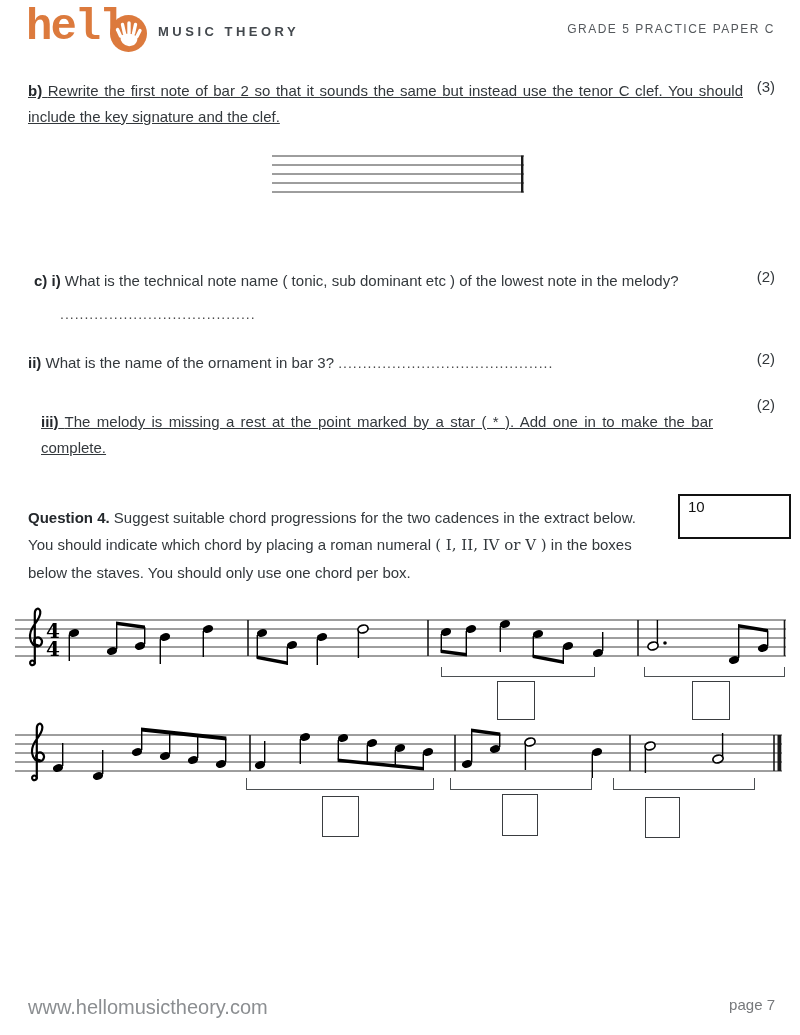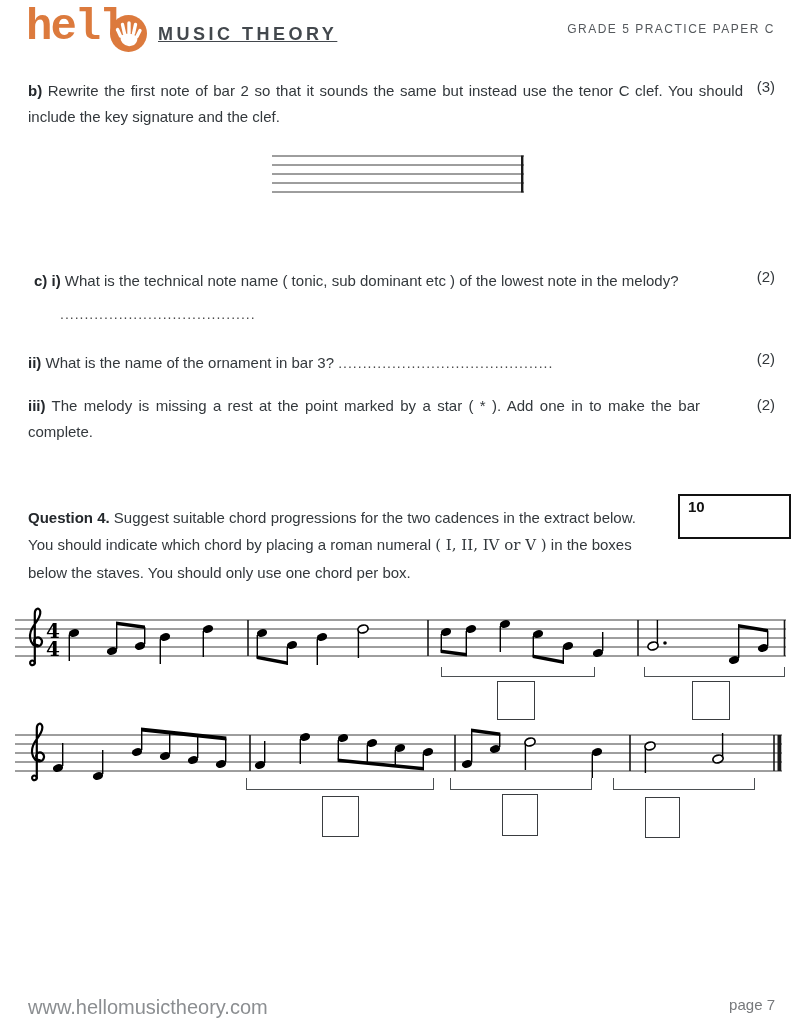--- a/index.html
+++ b/index.html
@@ -10,39 +10,39 @@
   }
   
   .logo-word{
     position:absolute;left:26px;top:2px;
     font-family:Liberation Mono, monospace;font-weight:bold;font-size:44px;
     letter-spacing:-2px;color:#dc7a3d;
   }
   .hand-badge{position:absolute;left:110px;top:15px;width:37px;height:37px;}
   .logo-tagline{
     position:absolute;left:158px;top:24px;
-    font-size:18px;font-weight:bold;letter-spacing:3.5px;color:#43484d;text-decoration:underline;
+    font-size:13px;font-weight:bold;letter-spacing:3.5px;color:#43484d;
   }
   .paper-title{
     position:absolute;right:25px;top:22px;
     font-size:12px;letter-spacing:1.5px;color:#55595d;
   }
   
   .qblock{position:absolute;left:28px;font-size:15px;line-height:26px;color:#33383c;}
   .qblock b{color:#24282c;}
-  .just{text-align:justify;}
+  .just{text-align:justify;text-decoration:underline;}
   .marks{position:absolute;right:25px;font-size:15px;color:#33383c;}
   .dots{color:#4a4a4a;letter-spacing:1px;font-size:14px;}
   .answer-line{position:absolute;left:60px;}
   .serif{font-family:"DejaVu Serif",serif;font-size:15px;}
   
   .total-box{
     position:absolute;left:678px;top:494px;width:101px;height:39px;
     border:2.5px solid #111;background:#fff;
-    font-size:15px;font-weight:bold;color:#111;padding:2px 0 0 8px;
+    font-size:15px;font-weight:normal;color:#111;padding:2px 0 0 8px;
   }
   
   .staff-svg{position:absolute;}
   .bracket{
     position:absolute;height:9px;
     border-left:1px solid #4b4f52;border-right:1px solid #4b4f52;
     border-bottom:1px solid #4b4f52;
   }
   .chord-box{
     position:absolute;width:36px;height:37px;background:#fff;
@@ -97,21 +97,21 @@
   </div>
   <div class="marks" style="top:268px;">(2)</div>
   <div class="answer-line dots" style="top:306px;">........................................</div>
 
   <div class="qblock" style="top:350px;width:715px;">
     <b>ii)</b>
     <span>What is the name of the ornament in bar 3? </span><span class="dots">............................................</span>
   </div>
   <div class="marks" style="top:350px;">(2)</div>
 
-  <div class="qblock just" style="top:393px;width:672px;">
+  <div class="qblock just" style="top:409px;width:672px;margin-left:13px;">
     <b>iii)</b>
     <span>The melody is missing a rest at the point marked by a star ( * ). Add one in to make the bar complete.</span>
   </div>
   <div class="marks" style="top:396px;">(2)</div>
 
   <div class="qblock" style="top:504px;width:630px;line-height:27px;">
     <b>Question 4.</b>
     <span>Suggest suitable chord progressions for the two cadences in the extract below. You should indicate which chord by placing a roman numeral </span><span class="serif">( I, II, IV or V )</span><span> in the boxes below the staves. You should only use one chord per box.</span>
   </div>
   <div class="total-box">

